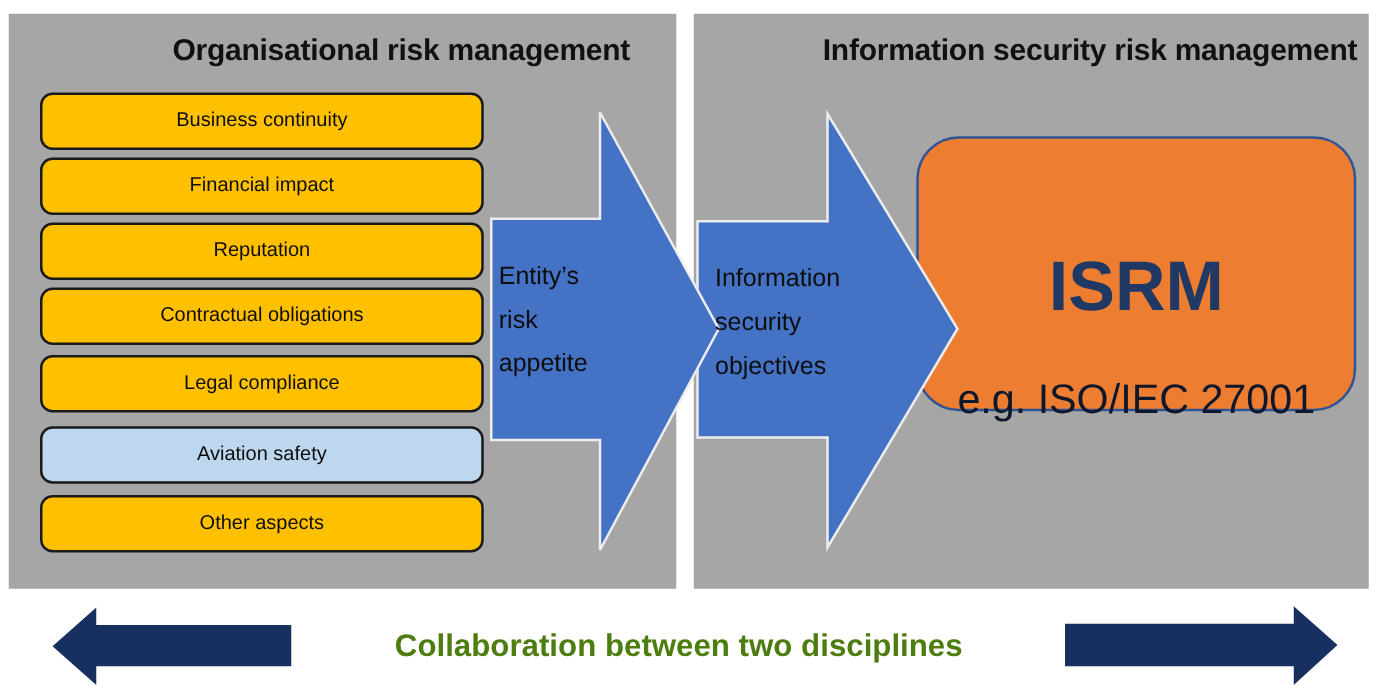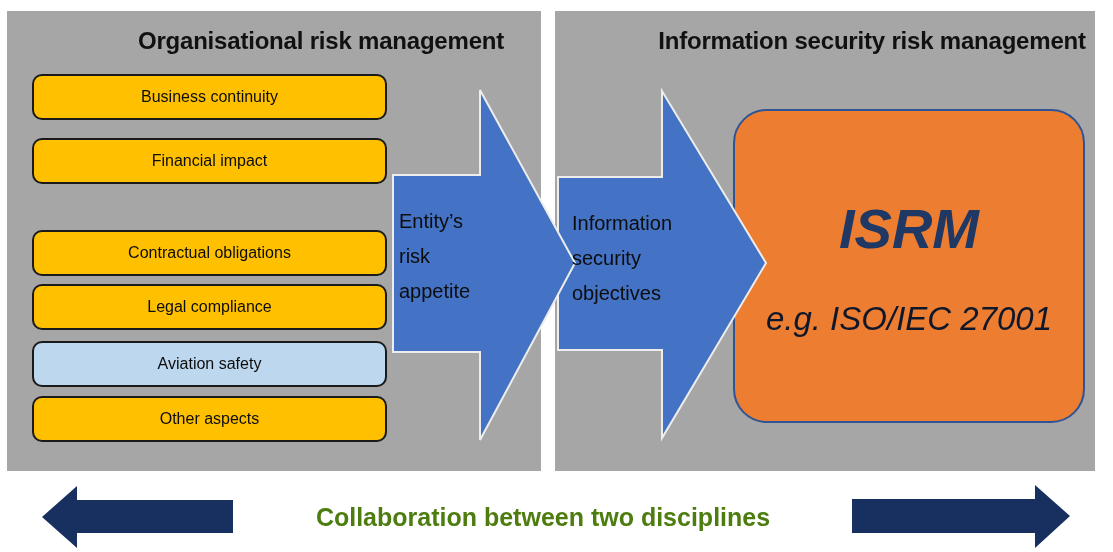--- a/index.html
+++ b/index.html
@@ -23,22 +23,22 @@
   .risk-box.light-blue{background:#bdd7ee;}
   svg.overlay{position:absolute;left:0;top:0;z-index:5;pointer-events:none;}
   .blue-arrow{stroke:#ededed;stroke-width:2px;}
   .arrow-label{
     position:absolute;z-index:6;font-size:20px;line-height:35px;color:#0d0d0d;
     white-space:pre-line;
   }
   .arrow-label.entity{left:399px;top:204px;width:120px;}
   .arrow-label.infosec{left:572px;top:206px;width:150px;}
   .isrm-box{
-    position:absolute;left:178px;top:98px;width:352px;height:314px;box-sizing:border-box;
-    background:#ed7d31;border:2px solid #2f5496;border-radius:34px;font-style:italic;
+    position:absolute;left:178px;top:98px;width:352px;height:220px;box-sizing:border-box;
+    background:#ed7d31;border:2px solid #2f5496;border-radius:34px;
   }
   .isrm-title{
     position:absolute;top:86px;left:0;width:100%;text-align:center;
     font-size:56px;line-height:64px;font-weight:bold;color:#1f3864;
   }
   .isrm-subtitle{
     position:absolute;top:188px;left:0;width:100%;text-align:center;
     font-size:33px;line-height:40px;color:#0f172a;
   }
   .footer-label{
@@ -48,21 +48,22 @@
 </style>
 </head>
 <body>
 
 <div id="canvas">
 
   <div class="panel left">
     <div class="panel-title">Organisational risk management</div>
 
     <div class="risk-box" style="top:63px">Business continuity</div>
-    <div class="risk-box" style="top:127px">Financial impact</div>
+    <div class="risk-box" style="top:115px">Financial impact</div>
+    <div class="risk-box" style="top:167px">Reputation</div>
     <div class="risk-box" style="top:219px">Contractual obligations</div>
     <div class="risk-box" style="top:273px">Legal compliance</div>
     <div class="risk-box light-blue" style="top:330px">Aviation safety</div>
     <div class="risk-box" style="top:385px">Other aspects</div>
   </div>
 
   <div class="panel right">
     <div class="panel-title">Information security risk management</div>
 
     <div class="isrm-box">

